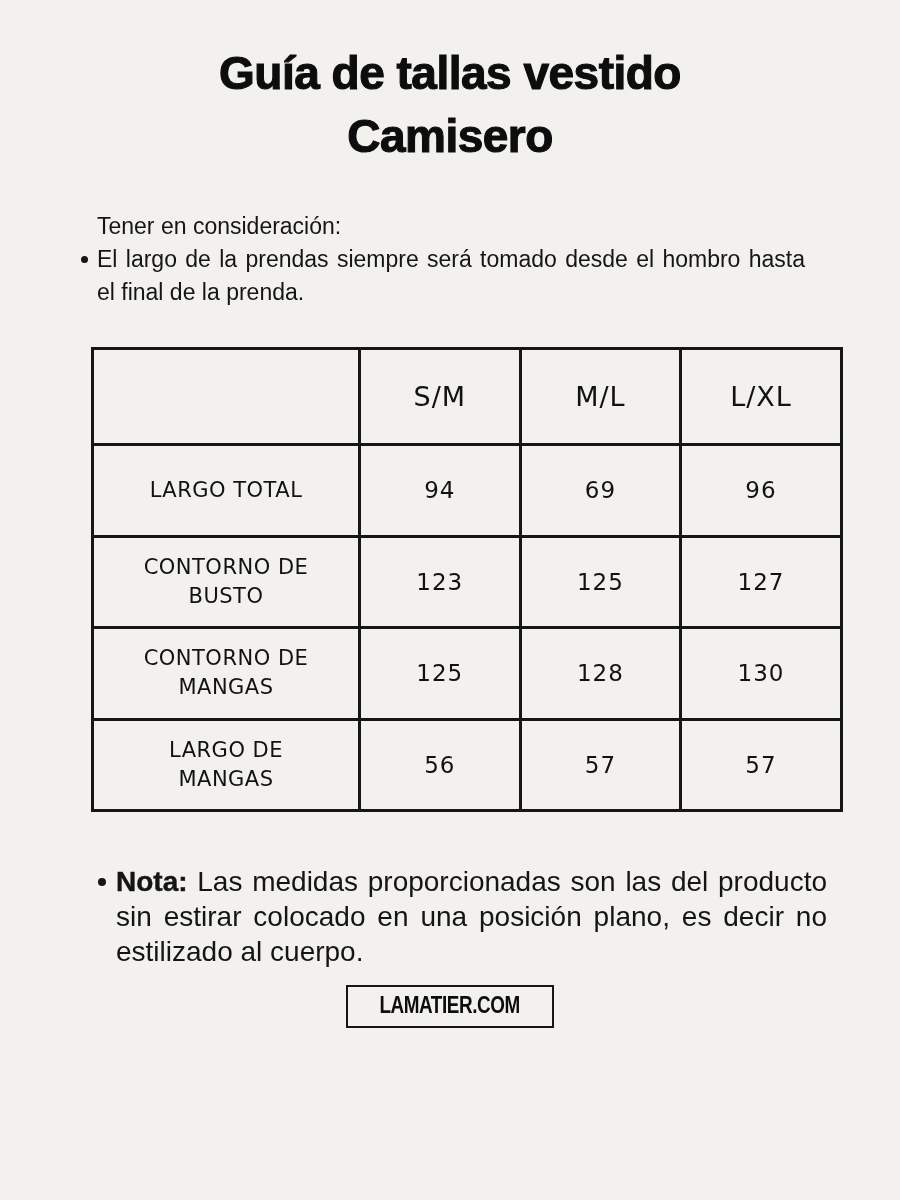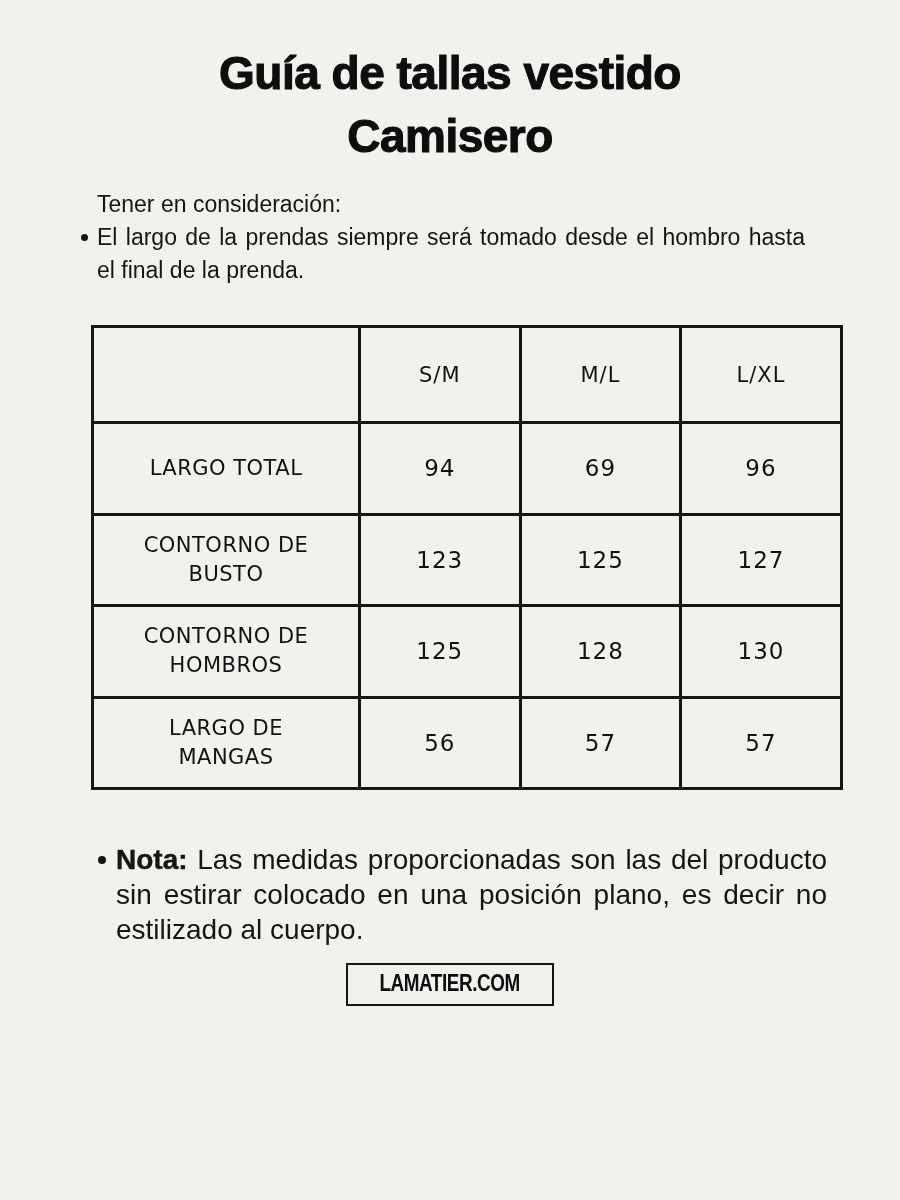--- a/index.html
+++ b/index.html
@@ -25,21 +25,21 @@
     font-weight: 900;
     letter-spacing: -0.5px;
     color: #0d0d0d;
     -webkit-text-stroke: 1.1px #0d0d0d;
     width: 640px;
     margin: 0 auto;
   }
 
   
   .considerations {
-    margin: 20px 95px 0 80px;
+    margin: 42px 95px 0 80px;
     font-size: 23px;
     line-height: 33px;
     color: #151515;
   }
   .considerations-heading {
     padding-left: 17px;
     font-weight: 400;
   }
   .bullet-list { list-style: none; }
   .bullet-list li {
@@ -72,21 +72,21 @@
     text-align: center;
     vertical-align: middle;
     font-weight: 400;
     background: #f2f1ee;
   }
   .size-table col.label-col   { width: 267px; }
   .size-table col.value-col   { width: 160.6px; }
   .size-table thead tr        { height: 96px; }
   .size-table tbody tr        { height: 91.5px; }
   .size-table thead th {
-    font-size: 21px;
+    font-size: 27px;
     letter-spacing: 1px;
   }
   .size-table tbody th {
     font-size: 21px;
     letter-spacing: 0.5px;
     line-height: 29px;
     padding: 0 28px;
   }
   .size-table tbody td {
     font-size: 23px;
@@ -179,21 +179,21 @@
         <td>69</td>
         <td>96</td>
       </tr>
       <tr>
         <th>CONTORNO DE BUSTO</th>
         <td>123</td>
         <td>125</td>
         <td>127</td>
       </tr>
       <tr>
-        <th>CONTORNO DE HOMBROS</th>
+        <th>CONTORNO DE MANGAS</th>
         <td>125</td>
         <td>128</td>
         <td>130</td>
       </tr>
       <tr>
         <th>LARGO DE MANGAS</th>
         <td>56</td>
         <td>57</td>
         <td>57</td>
       </tr>

